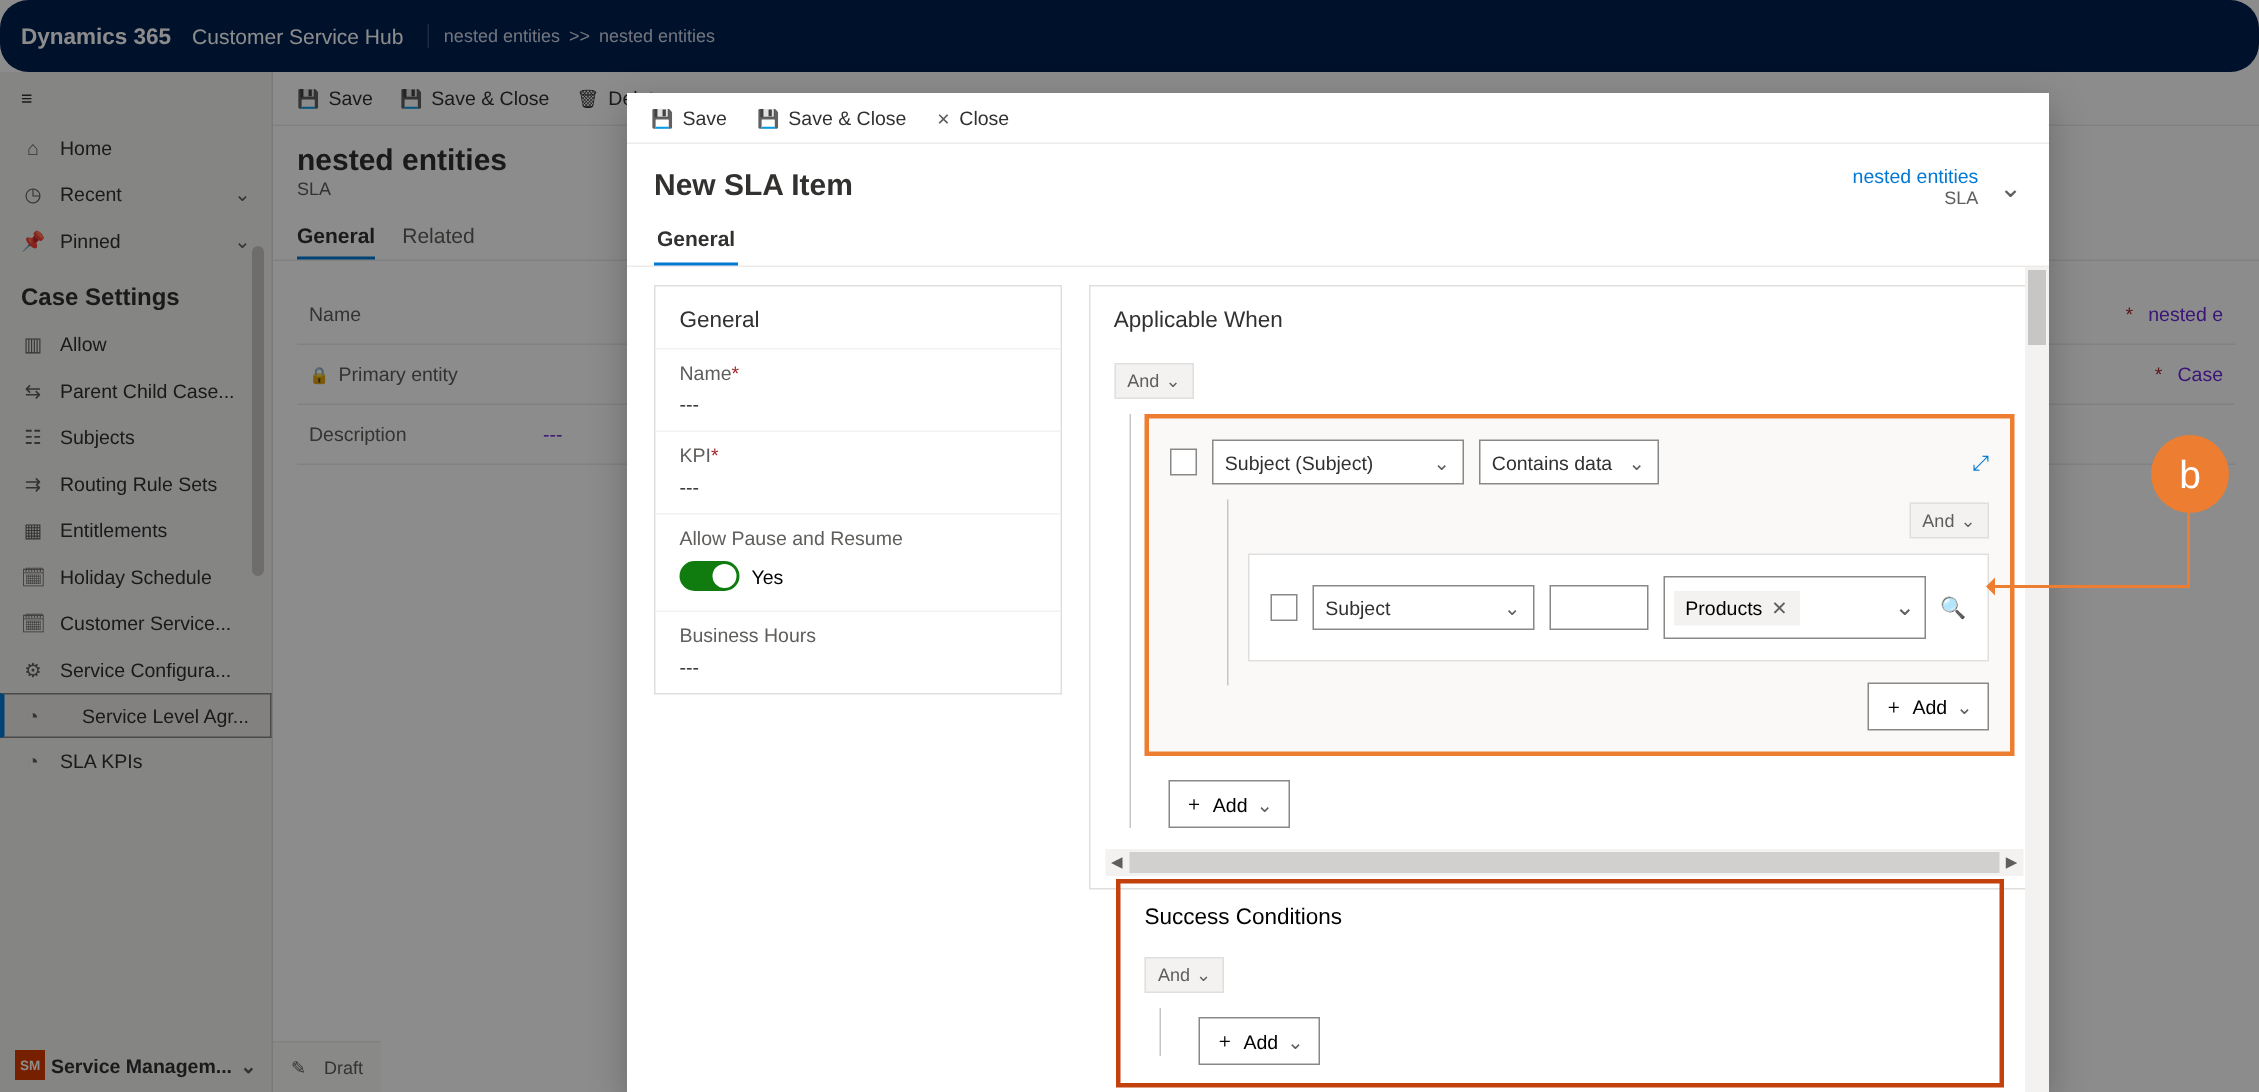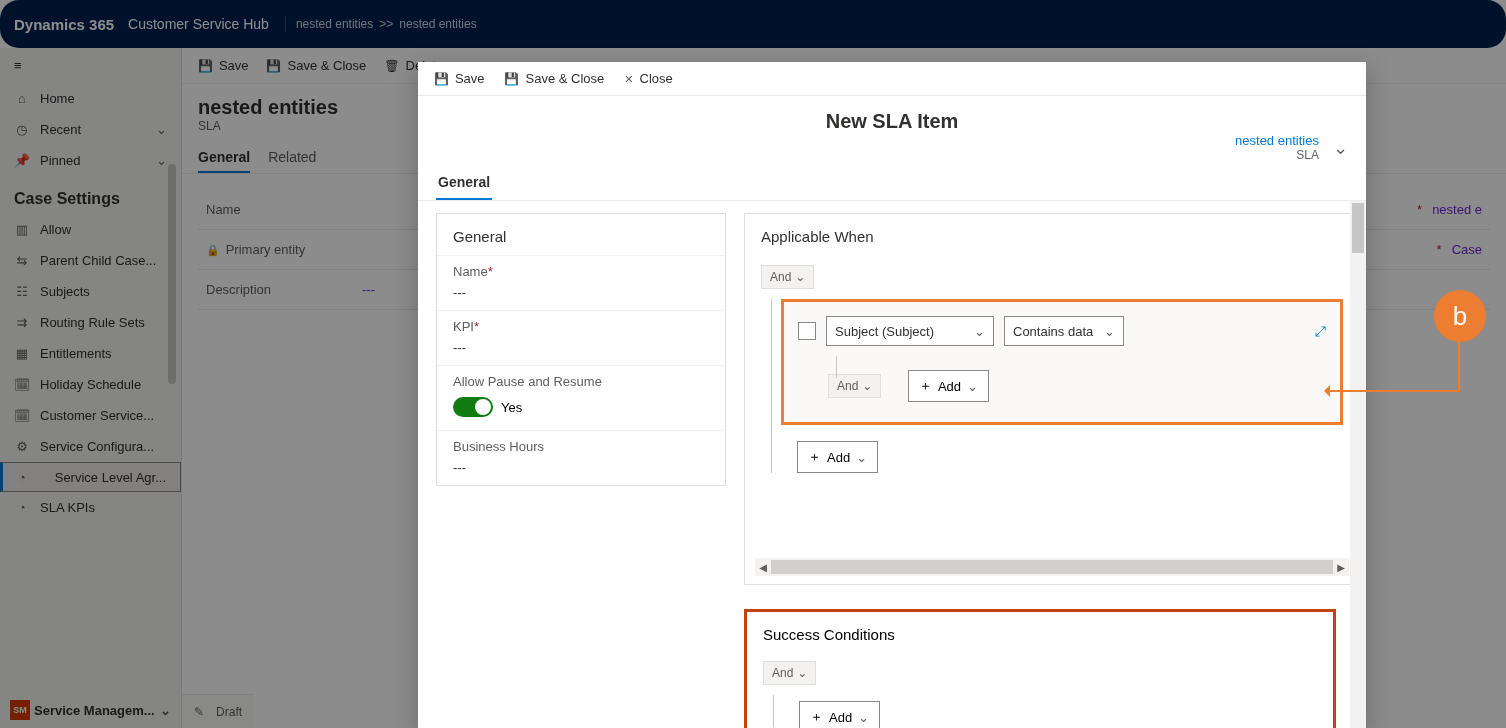--- a/index.html
+++ b/index.html
@@ -36,21 +36,21 @@
 .bg-row .req { color:#a4262c; margin-left:auto; margin-right:10px; }
 .bg-row .val { color:#6d28d9; }
 .bg-foot { position:absolute; left:182px; bottom:0; height:34px; display:flex; align-items:center; gap:12px; font-size:12px; color:#605e5c; padding:0 12px; border-top:1px solid #edebe9; background:#faf9f8; }
 .scrim { position:absolute; inset:0; background:rgba(0,0,0,.45); }
 .bg-scrollthumb { position:absolute; left:168px; top:164px; width:8px; height:220px; background:#c8c6c4; border-radius:4px; }
 
 
 .panel { position:absolute; left:418px; top:62px; width:948px; height:666px; background:#fff; box-shadow:0 8px 24px rgba(0,0,0,.25); display:flex; flex-direction:column; }
 .p-cmd { display:flex; align-items:center; gap:20px; padding:4px 16px; font-size:13px; color:#323130; border-bottom:1px solid #edebe9; height:34px; }
 .p-cmd .ci { display:flex; align-items:center; gap:6px; cursor:pointer; }
-.p-head { display:flex; align-items:center; padding:14px 18px 6px;flex-direction:column; }
+.p-head { display:flex; align-items:center; padding:14px 18px 6px; }
 .p-head h1 { font-size:20px; font-weight:600; color:#323130; }
 .p-head .right { margin-left:auto; text-align:right; font-size:12px; display:flex; align-items:center; gap:14px; }
 .p-head .right .lnk { color:#0078d4; font-size:13px; }
 .p-head .right .sub { color:#605e5c; }
 .p-tabs { padding:0 18px; border-bottom:1px solid #edebe9; display:flex; }
 .p-tabs .t { padding:6px 2px 8px; font-size:14px; color:#323130; border-bottom:2px solid #0078d4; font-weight:600; }
 .p-body { flex:1; padding:12px 0 0 18px; display:flex; gap:18px; overflow:hidden; position:relative; }
 
 .card { border:1px solid #e1dfdd; background:#fff; }
 .card .ct { padding:14px 16px 10px; font-size:15px; color:#323130; }
@@ -63,21 +63,21 @@
 
 .toggle { display:inline-flex; align-items:center; gap:8px; margin-top:8px; }
 .toggle .sw { width:40px; height:20px; background:#107c10; border-radius:10px; position:relative; }
 .toggle .sw::after { content:""; position:absolute; right:2px; top:2px; width:16px; height:16px; background:#fff; border-radius:50%; }
 
 .app { flex:1; margin-right:6px; align-self:flex-start; min-height:372px; position:relative; padding-bottom:40px; }
 .opand { display:inline-flex; align-items:center; gap:4px; background:#f3f2f1; border:1px solid #e1dfdd; padding:4px 8px; font-size:12px; color:#605e5c; margin:10px 0 10px 16px; cursor:pointer; }
 
 .tree { margin:0 16px; position:relative; }
 .tree .rail { position:absolute; left:10px; top:0; bottom:0; width:1px; background:#c8c6c4; }
-.grp { border:3px solid #ed7d31; background:#faf9f8; padding:14px 14px 14px 14px; position:relative; margin-left:20px; }
+.grp { border:3px solid #ed7d31; background:#faf9f8; padding:14px 14px 14px 14px; position:relative; margin-left:20px;text-align:right; }
 .row1 { display:flex; align-items:center; gap:10px; }
 .cb { width:18px; height:18px; border:1px solid #8a8886; background:#fff; }
 .sel { height:30px; border:1px solid #8a8886; background:#fff; display:flex; align-items:center; padding:0 8px; font-size:13px; color:#323130; min-width:120px; justify-content:space-between; }
 .sel .chev, .opand .chev { color:#605e5c; }
 .collapse { margin-left:auto; color:#0078d4; font-size:14px; }
 .inner { margin:10px 0 0 30px; position:relative; }
 .inner .rail2 { position:absolute; left:8px; top:0; bottom:30px; width:1px; background:#c8c6c4; }
 .innerbox { background:#fff; border:1px solid #e1dfdd; padding:14px; margin-left:22px; }
 .row2 { display:flex; align-items:center; gap:10px; }
 .tagbox { border:1px solid #8a8886; background:#fff; height:42px; min-width:175px; display:flex; align-items:center; padding:0 6px; gap:8px; }
@@ -320,20 +320,38 @@
               </div>
             <span class="collapse">⤢</span>
           </div>
 
           <div class="inner">
             <div class="rail2"></div>
             <div class="opand" style="margin:2px 0 10px 0">
                 <span>And</span>
                 <span class="chev"></span>
               </div>
+            <div class="innerbox">
+              <div class="row2">
+                <div class="cb"></div>
+                <div class="sel" style="width:148px">
+                    <span>Subject</span>
+                    <span class="chev"></span>
+                  </div>
+                <div class="emptysel"></div>
+                <div class="tagbox">
+                  <span class="tag">
+                      <span>Products</span>
+                      <span class="x">✕</span>
+                    </span>
+                  <span class="chev"></span>
+                </div>
+                <span class="searchico">🔍</span>
+              </div>
+            </div>
             <div class="addbtn">
                 <span>＋</span>
                 <span>Add</span>
                 <span class="chev"></span>
               </div>
           </div>
         </div>
         <div class="addbtn outer-add">
             <span>＋</span>
             <span>Add</span>

